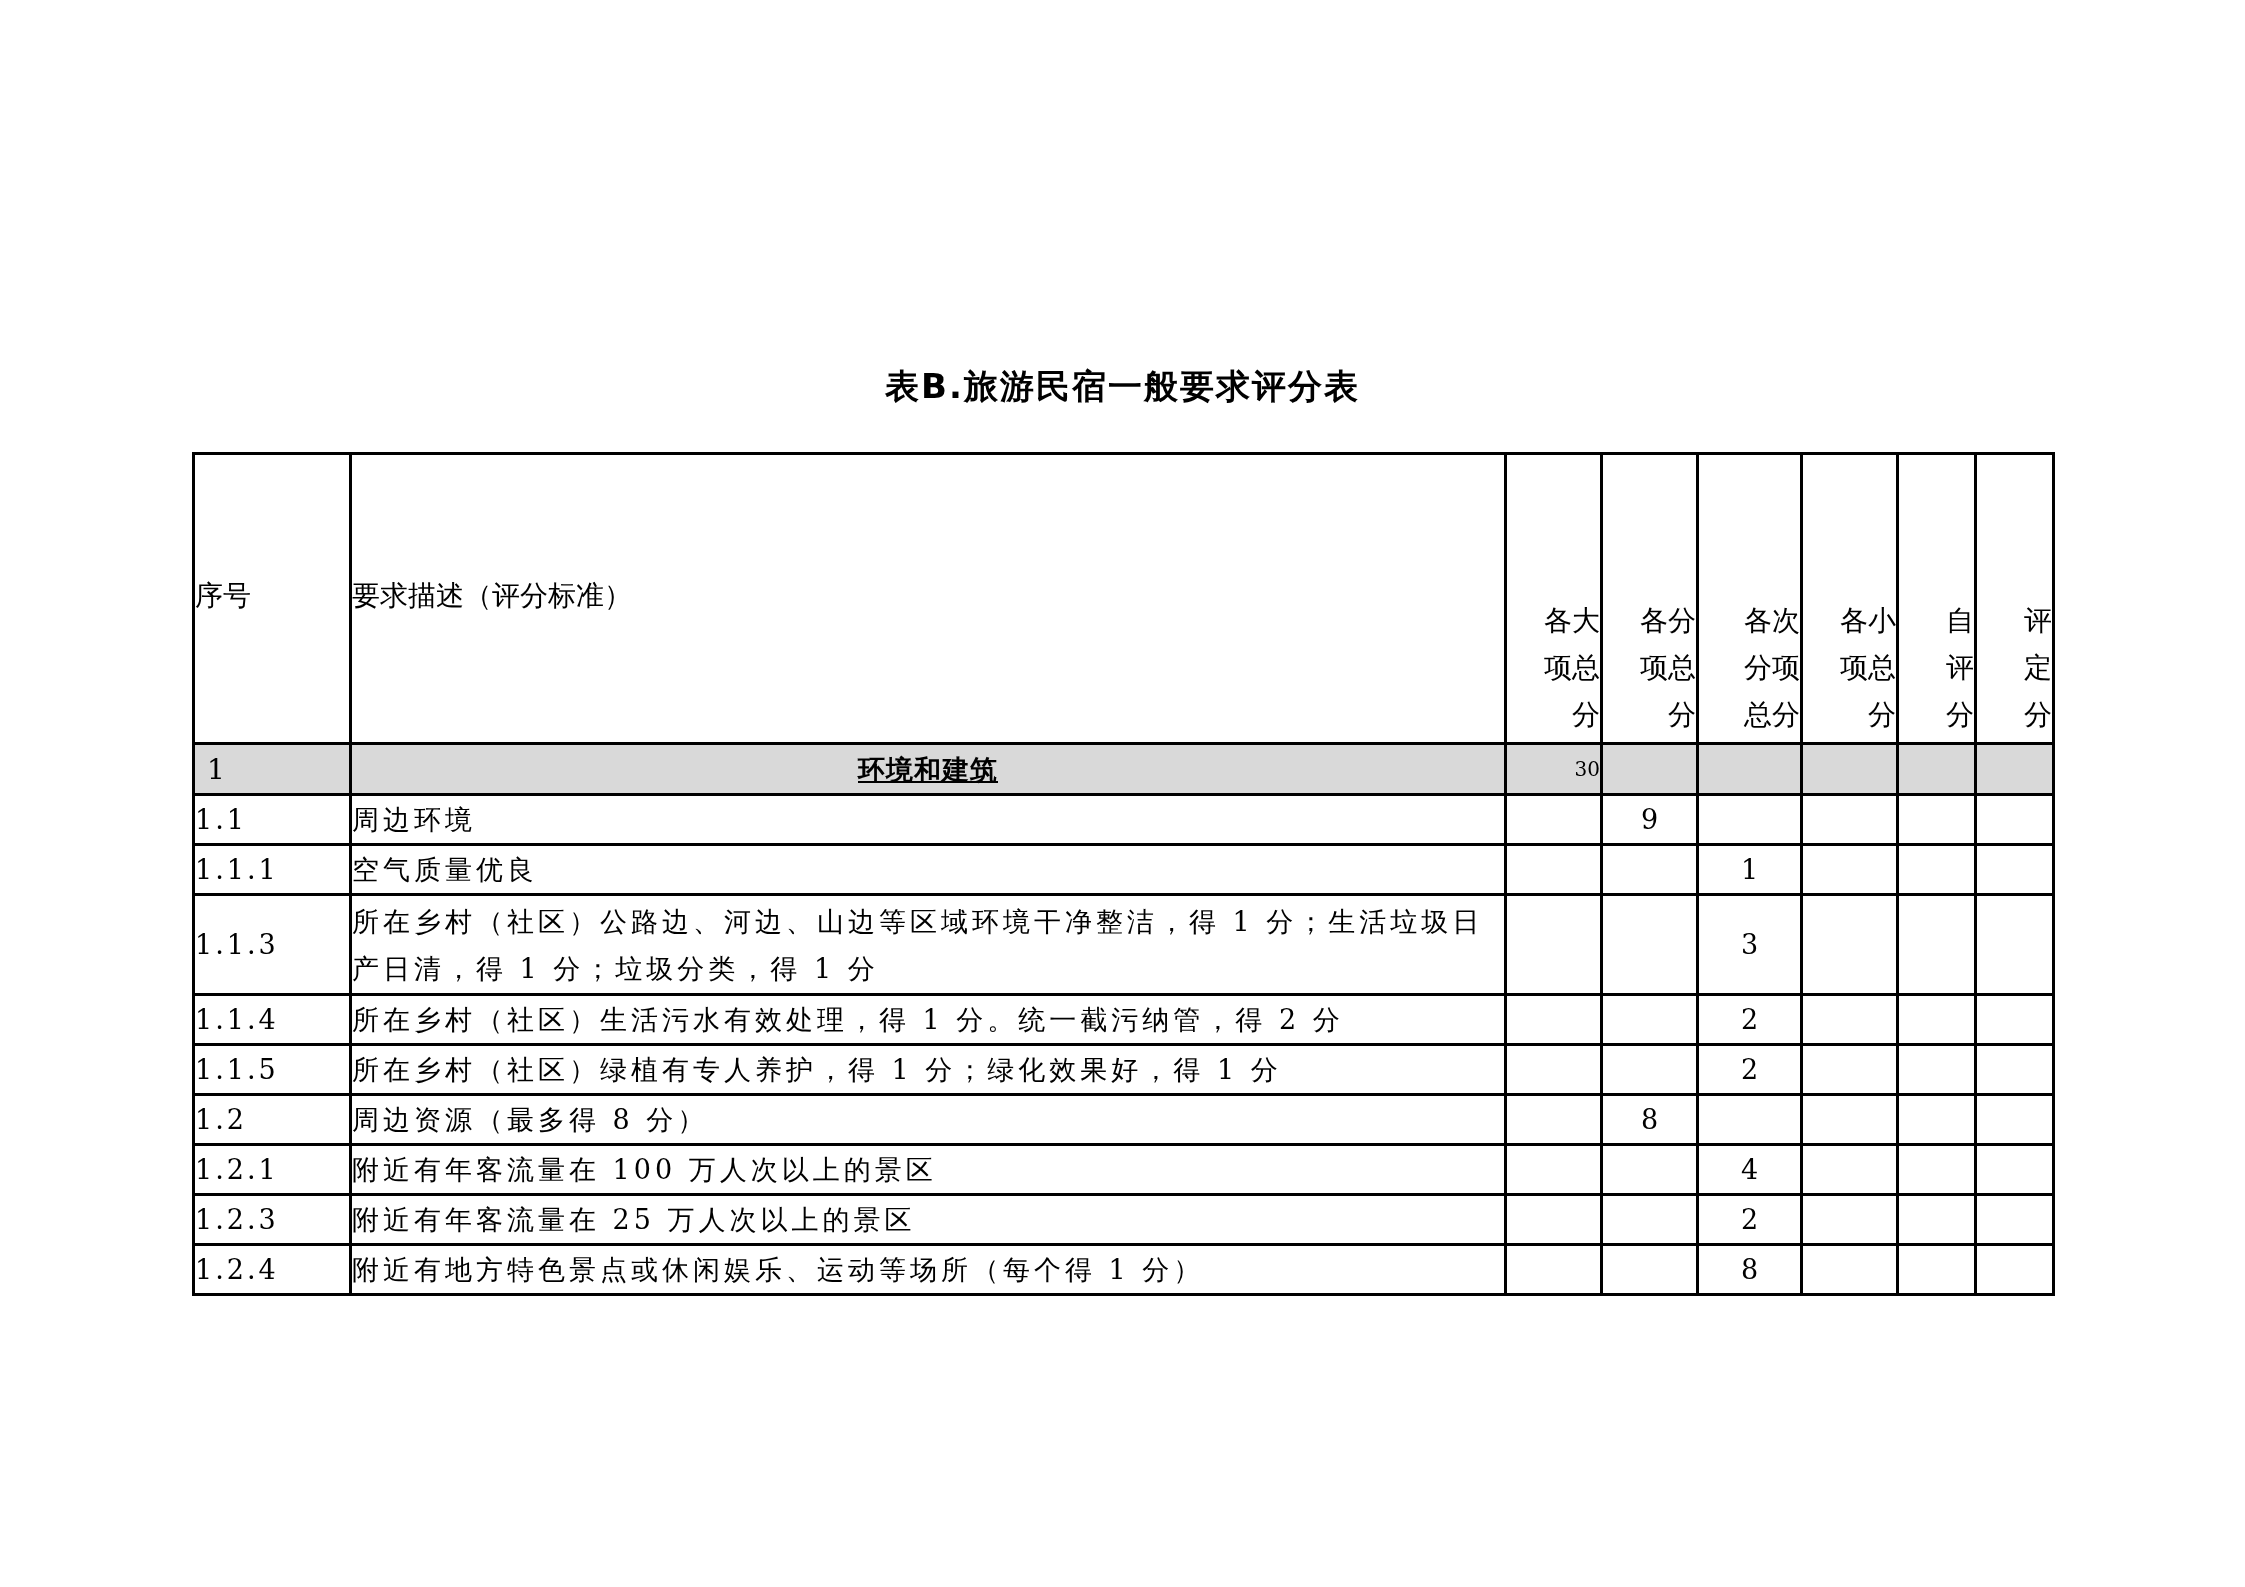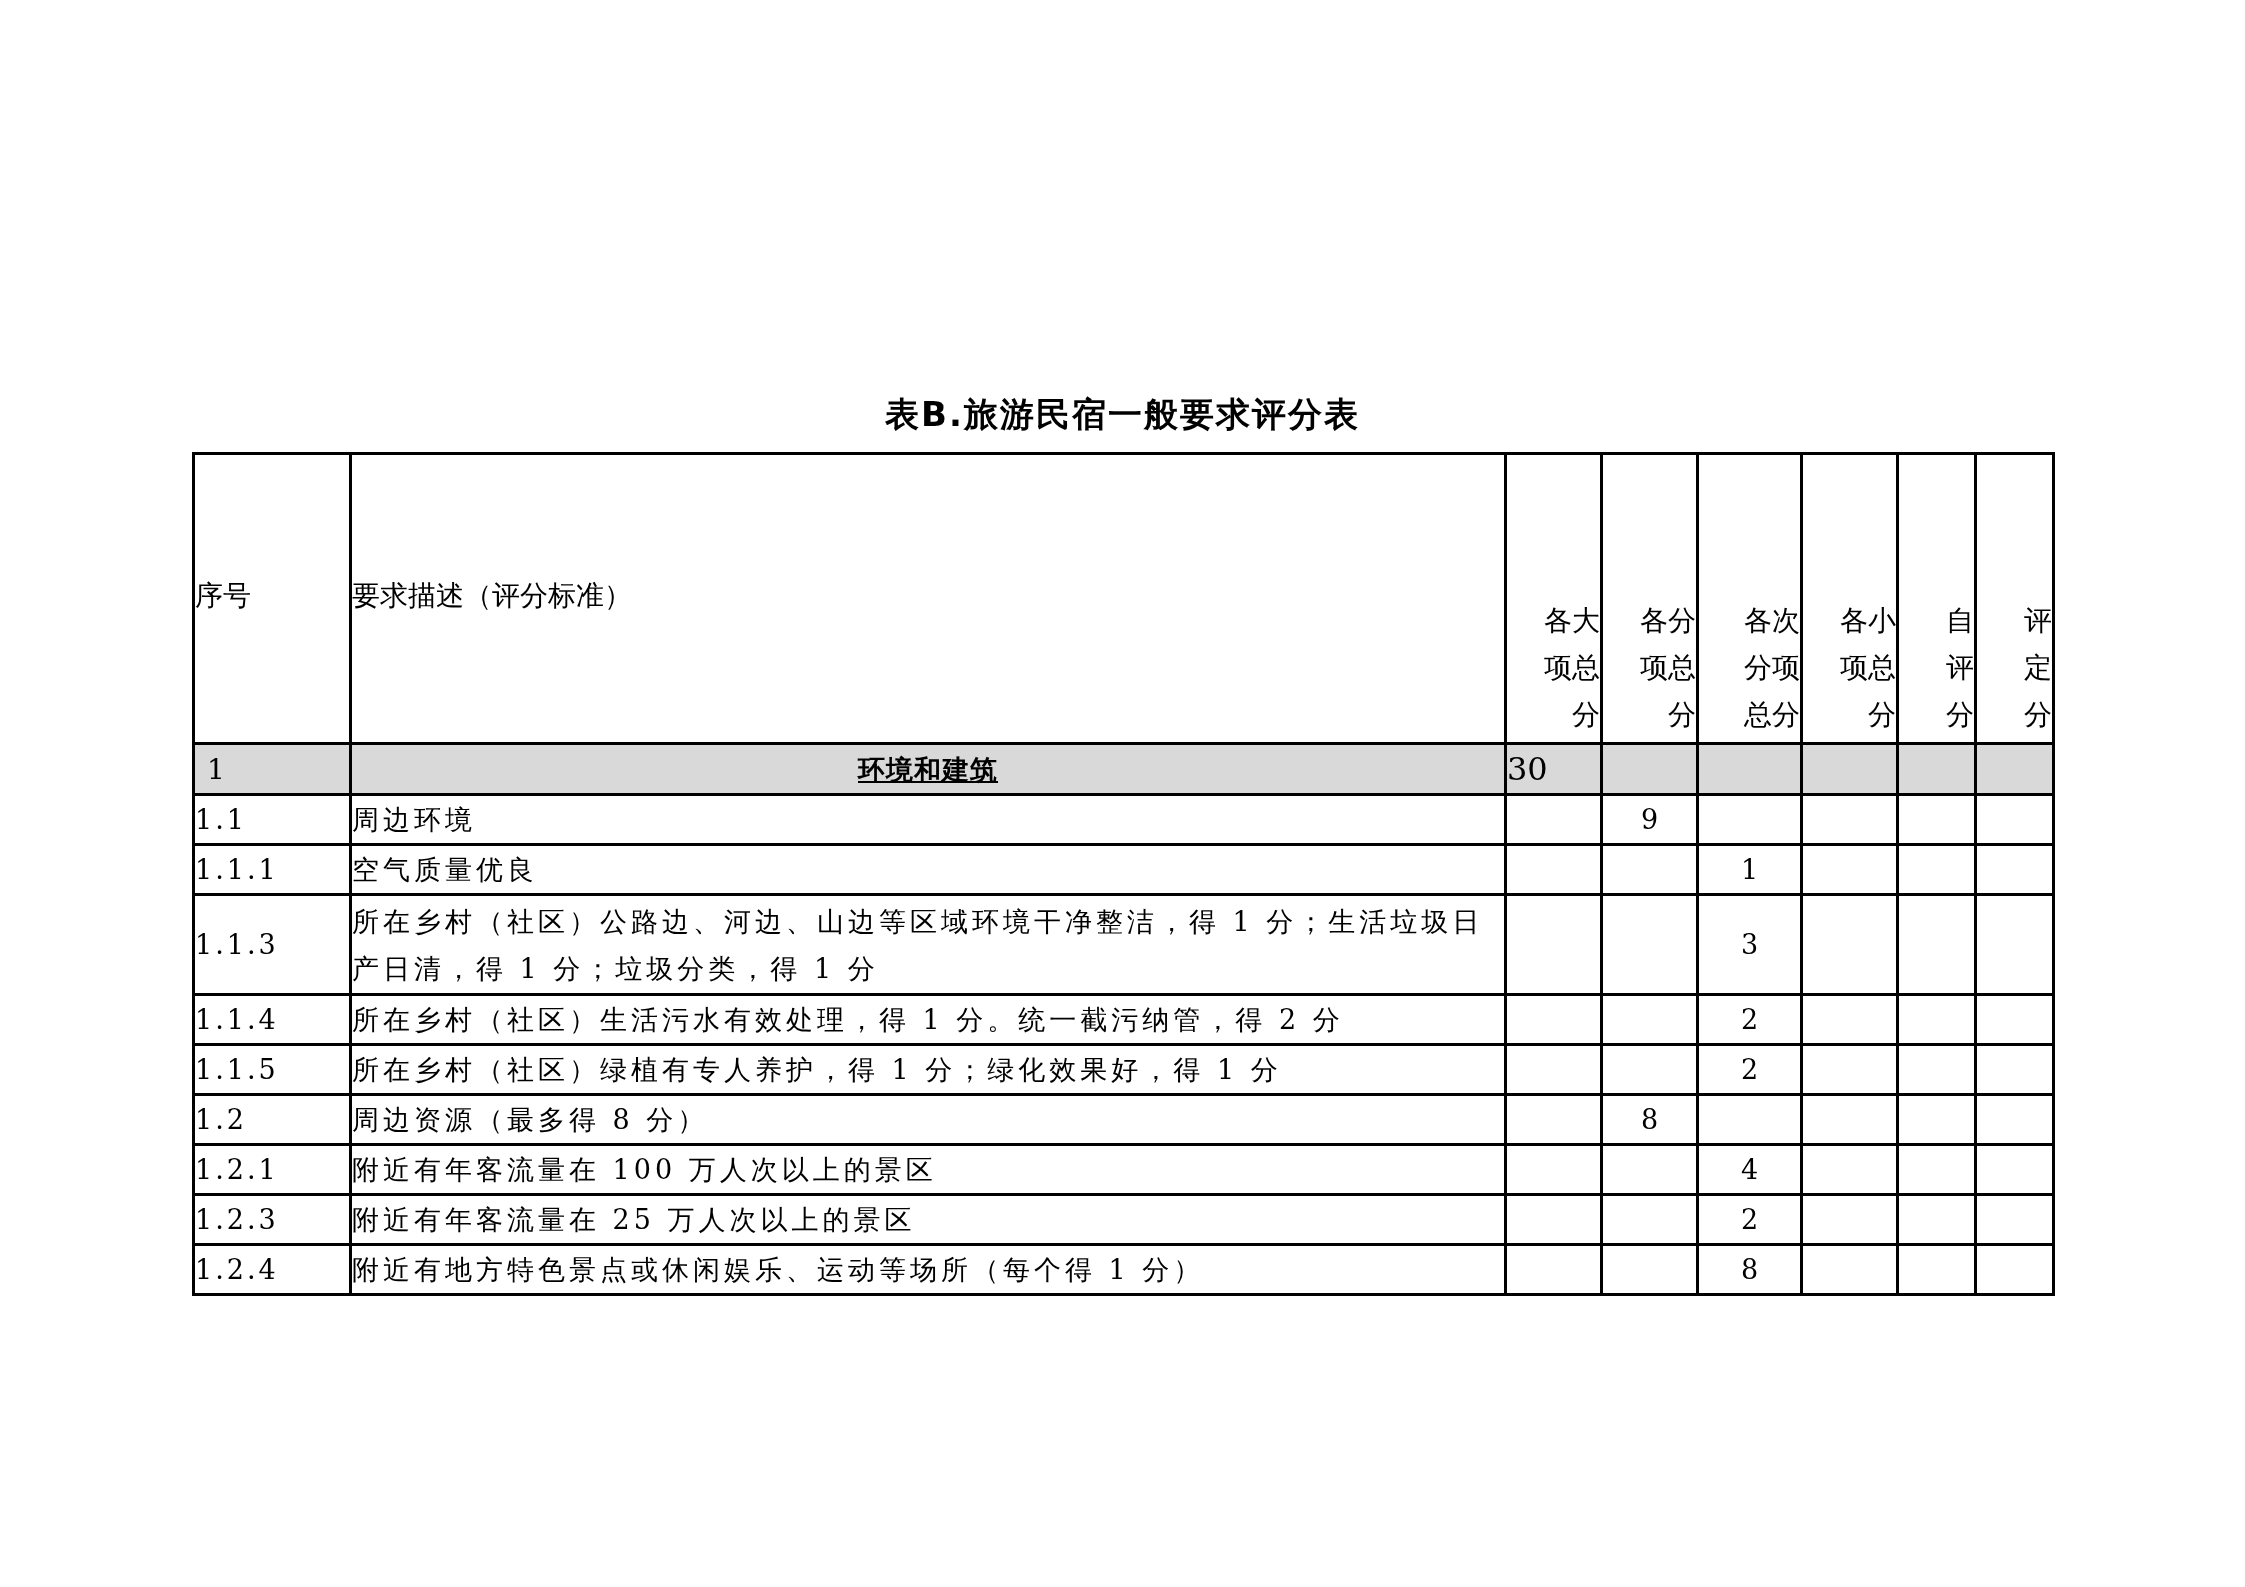--- a/index.html
+++ b/index.html
@@ -20,21 +20,20 @@
       left: 0;
       width: 2245px;
       top: 362px;
       text-align: center;
       font-size: 34px;
       font-weight: bold;
       letter-spacing: 2px;
       line-height: 48px;
       font-family: "DejaVu Sans", "Liberation Sans", sans-serif;
       padding-left: 0px;
-      margin-top: 28px;
     }
     table.score-table {
       position: absolute;
       left: 192px;
       top: 452px;
       border-collapse: collapse;
       table-layout: fixed;
       width: 1806px;
     }
     table.score-table td, table.score-table th {
@@ -74,21 +73,21 @@
     tr.section-row { height: 51px; background: #d9d9d9; }
     tr.section-row td.no { padding-left: 12px; font-size: 28px; }
     tr.section-row td.desc {
       text-align: center;
       font-family: "DejaVu Sans", "Liberation Sans", sans-serif;
       font-weight: bold;
       font-size: 27px;
       letter-spacing: 1px;
       text-decoration: underline;
     }
-    tr.section-row td.num { text-align: left; font-size: 32px; }
+    tr.section-row td.num { text-align: right; font-size: 20px; }
 
     tr.item-row { height: 42px; }
     tr.item-row.tall { height: 100px; }
     td.no {
       padding-left: 12px;
       letter-spacing: 3px;
       font-size: 27px;
     }
     td.desc {
       padding-left: 14px;

